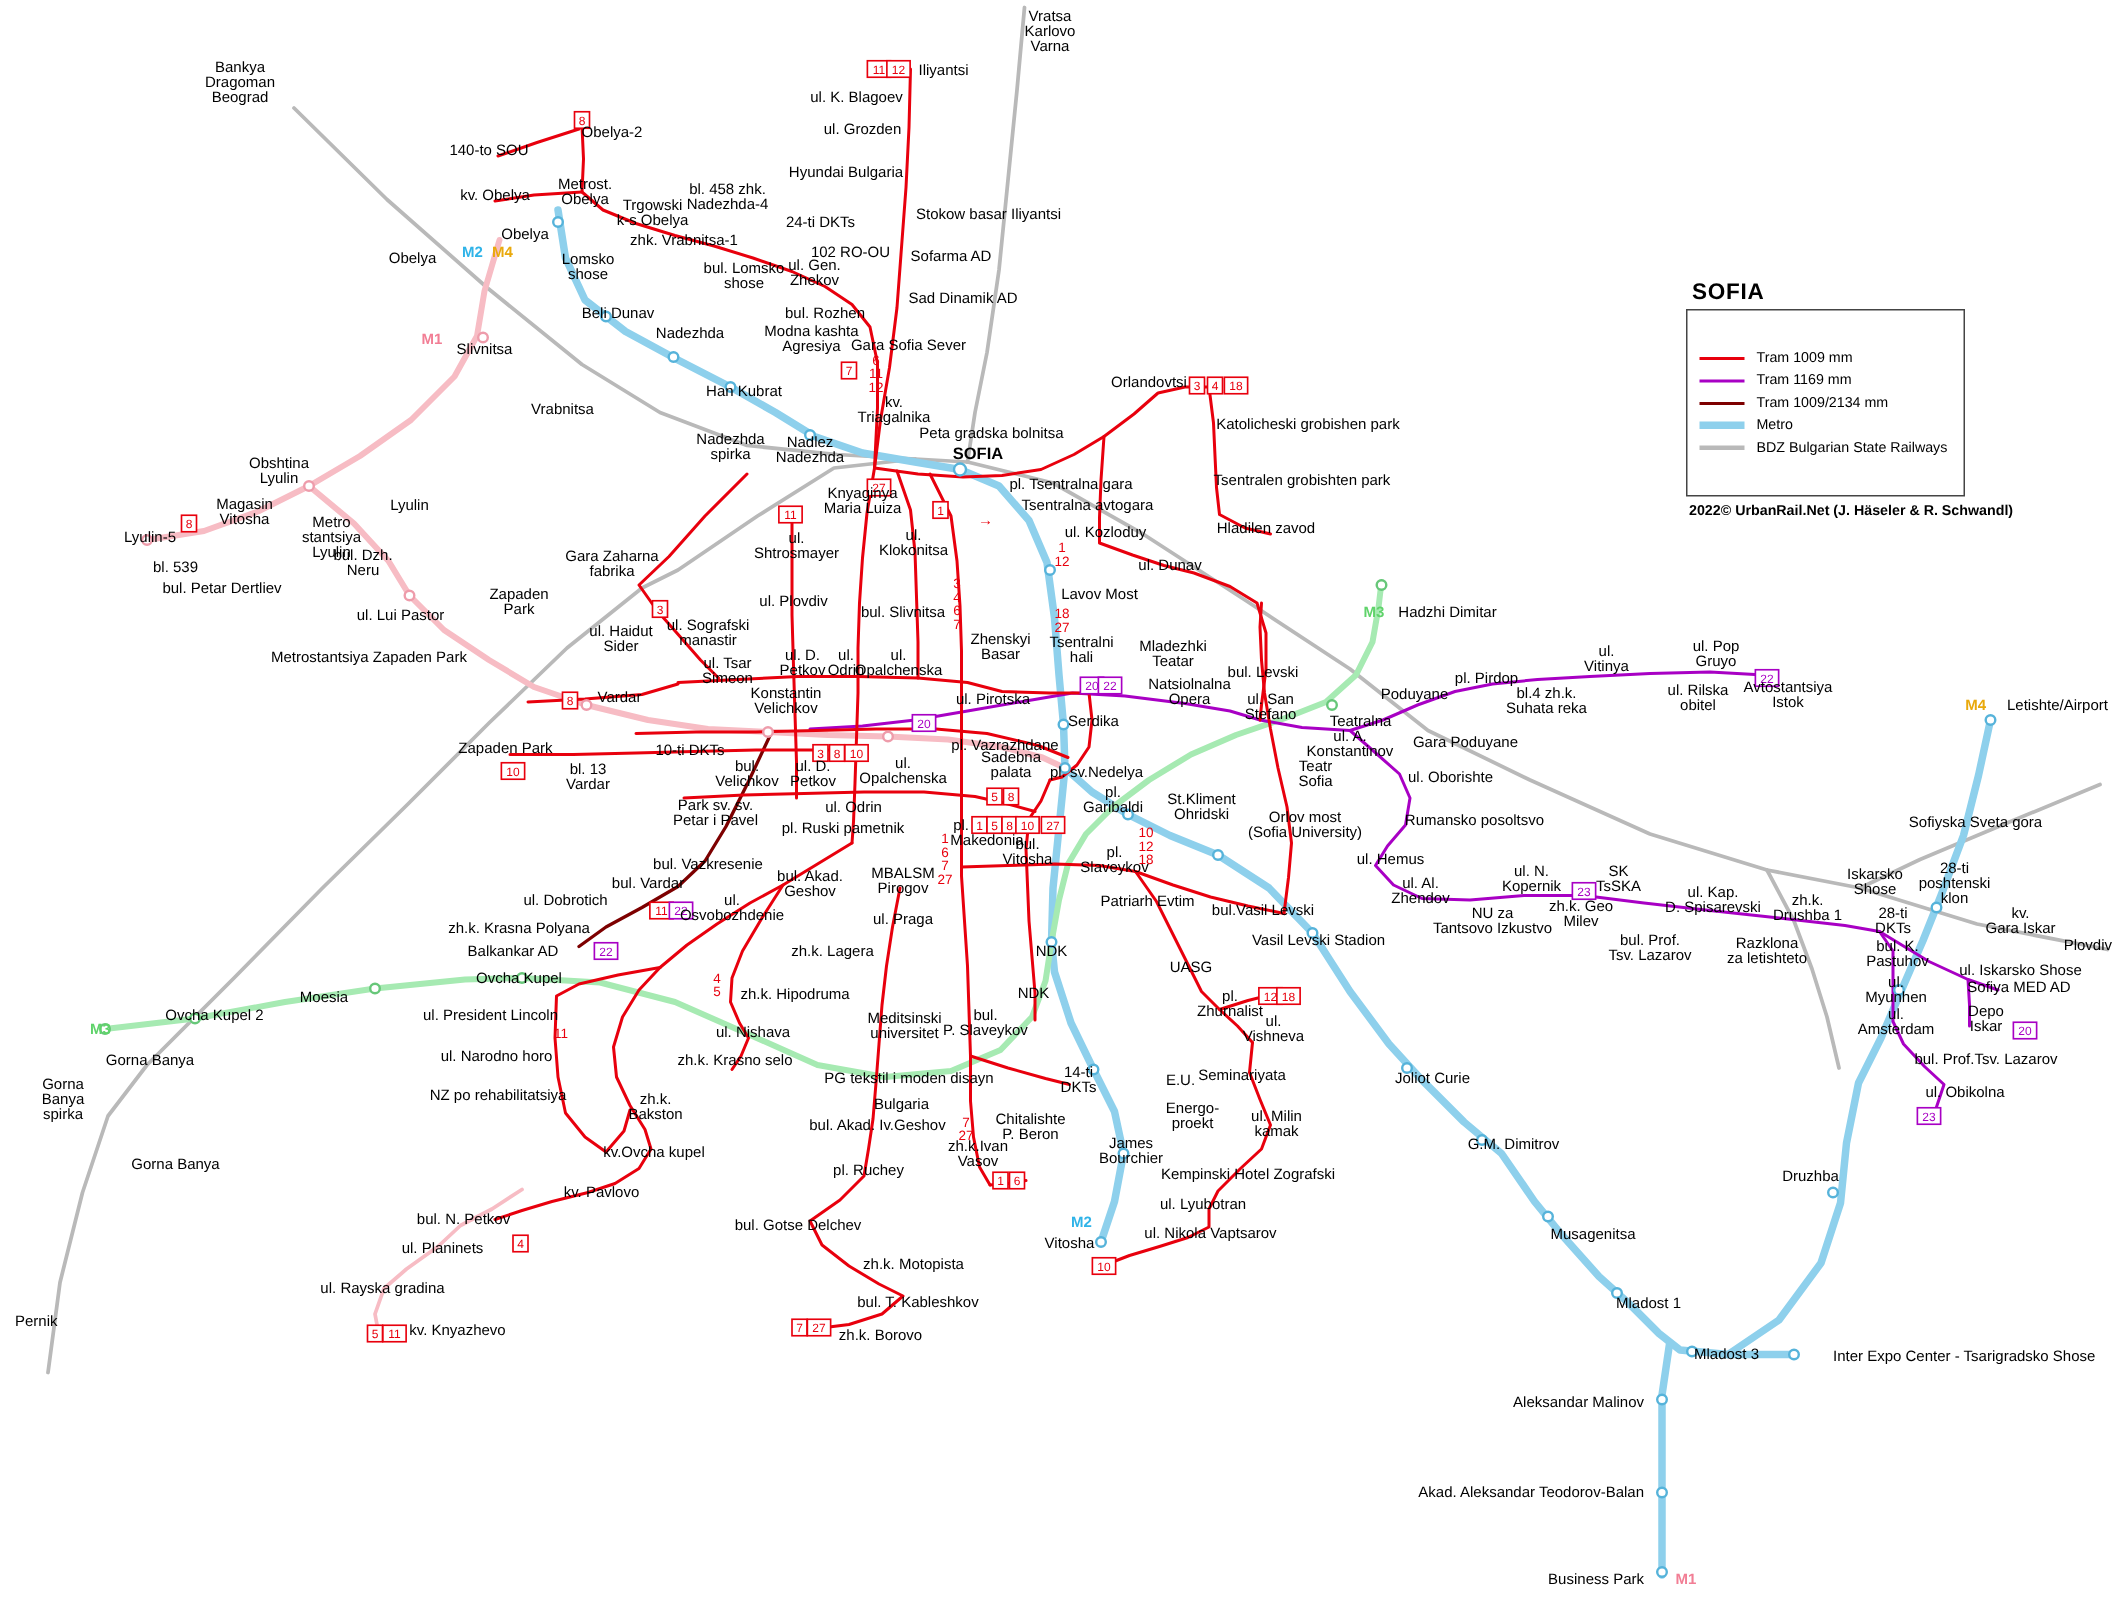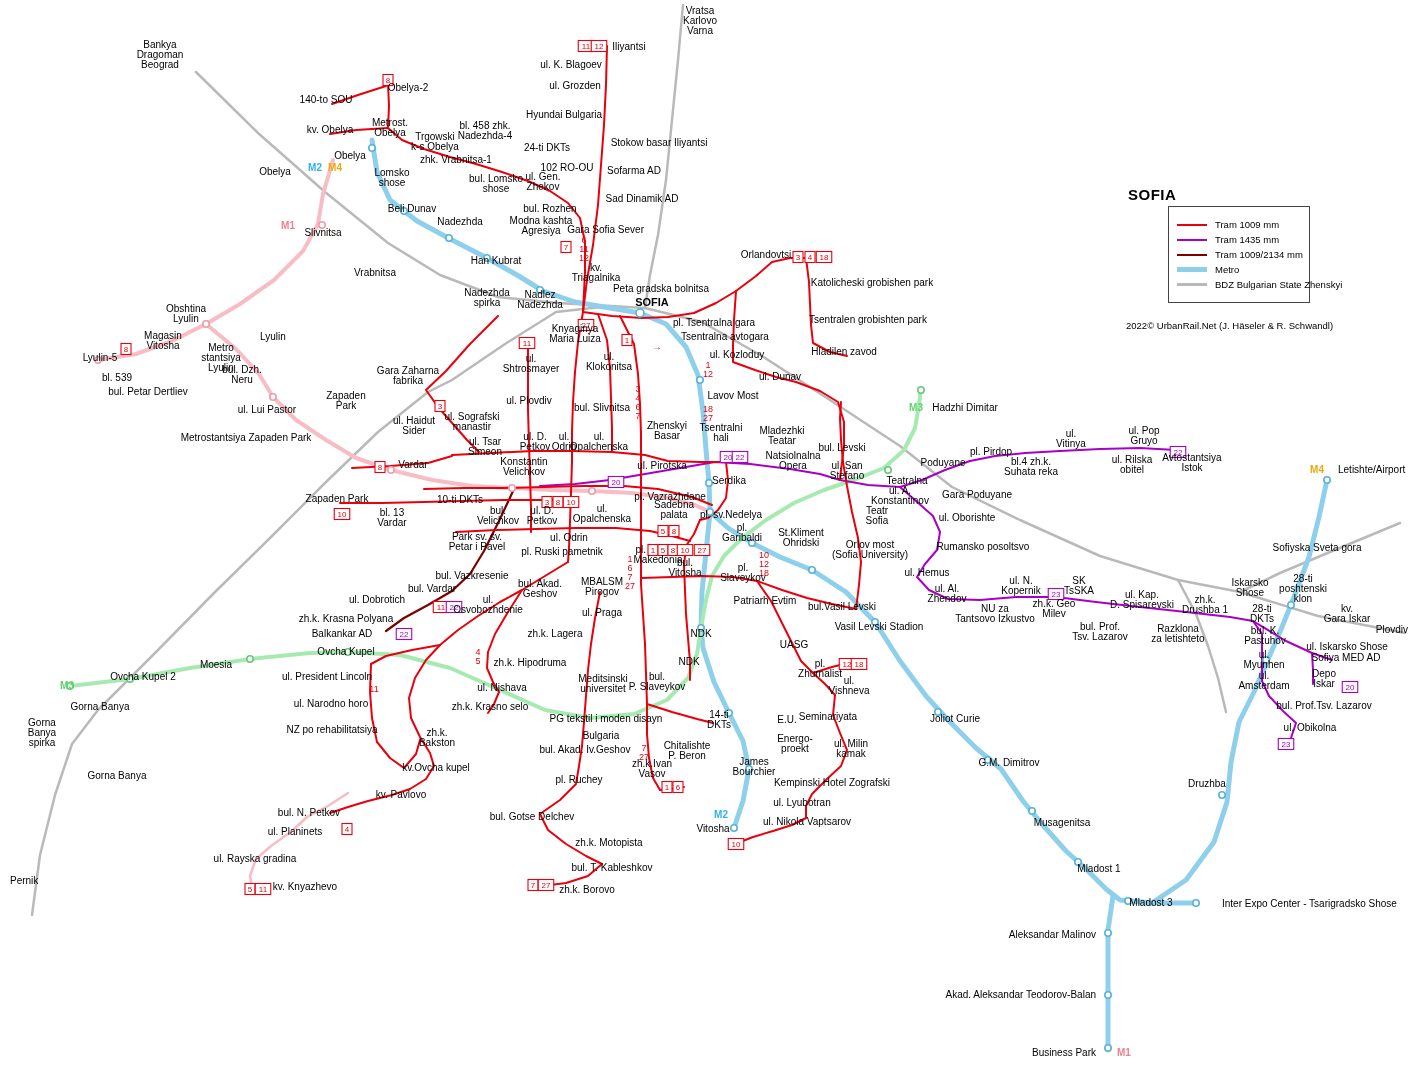--- a/index.html
+++ b/index.html
@@ -1,25 +1,25 @@
 <!DOCTYPE html>
 <html><head>
 <meta charset="utf-8">
 <style>
   html,body{margin:0;padding:0;background:#fff;}
   .map{position:relative;width:1413px;height:1069px;background:#ffffff;
        font-family:"Liberation Sans",sans-serif;overflow:hidden;}
   .map svg{position:absolute;left:0;top:0;font-family:"Liberation Sans",sans-serif;}
   .legend{position:absolute;left:1124px;top:186px;width:186px;}
   .legend-title{font-weight:bold;font-size:15px;letter-spacing:.5px;margin:0 0 3px 4px;color:#000;}
-  .legend-box{border:1px solid #444;background:#fff;padding:8px 8px;margin-left:44px;}
+  .legend-box{border:1px solid #444;background:#fff;padding:22px 8px;}
   .legend-row{display:flex;align-items:center;margin:4px 0;}
   .legend-swatch{width:30px;margin-right:8px;flex:none;}
   .legend-label{font-size:9.5px;color:#000;white-space:nowrap;}
-  .legend-copy{font-size:9.5px;color:#000;margin-top:17px;margin-left:2px;white-space:nowrap;}
+  .legend-copy{font-size:9.5px;color:#000;margin-top:4px;margin-left:2px;white-space:nowrap;font-weight:bold;}
 </style>
 </head>
 <body>
 
 <div class="map">
   <svg id="map-svg" width="1413" height="1069" viewBox="0 0 1413 1069">
       <polyline points="683,5 678,60 672,120 666,180 658,235 650,275 645,308" fill="none" stroke="#b9b9b9" stroke-width="2.5" stroke-linejoin="round" stroke-linecap="round"></polyline>
       <polyline points="196,72 258,133 325,192 388,243 440,275 498,297 558,303 645,308" fill="none" stroke="#b9b9b9" stroke-width="2.5" stroke-linejoin="round" stroke-linecap="round"></polyline>
       <polyline points="645,308 702,322 762,356 830,400 900,446 952,487 1020,520 1100,556 1178,580 1240,592 1318,616 1405,633" fill="none" stroke="#b9b9b9" stroke-width="2.5" stroke-linejoin="round" stroke-linecap="round"></polyline>
       <polyline points="1240,592 1280,573 1330,552 1400,523" fill="none" stroke="#b9b9b9" stroke-width="2.5" stroke-linejoin="round" stroke-linecap="round"></polyline>
@@ -428,30 +428,30 @@
 
   <div class="legend">
     <div class="legend-title">SOFIA</div>
     <div class="legend-box" id="legend-items">
         <div class="legend-row">
           <div class="legend-swatch" style="height: 2px; background: rgb(232, 0, 13);"></div>
           <span class="legend-label">Tram  1009 mm</span>
         </div>
         <div class="legend-row">
           <div class="legend-swatch" style="height: 2px; background: rgb(168, 0, 196);"></div>
-          <span class="legend-label">Tram  1435 mm</span>
+          <span class="legend-label">Tram  1169 mm</span>
         </div>
         <div class="legend-row">
           <div class="legend-swatch" style="height: 2px; background: rgb(125, 0, 0);"></div>
           <span class="legend-label">Tram  1009/2134 mm</span>
         </div>
         <div class="legend-row">
           <div class="legend-swatch" style="height: 5px; background: rgb(142, 208, 236);"></div>
           <span class="legend-label">Metro</span>
         </div>
         <div class="legend-row">
           <div class="legend-swatch" style="height: 3px; background: rgb(185, 185, 185);"></div>
-          <span class="legend-label">BDZ Bulgarian State Zhenskyi</span>
+          <span class="legend-label">BDZ Bulgarian State Railways</span>
         </div>
       </div>
     <div class="legend-copy">2022© UrbanRail.Net (J. Häseler &amp; R. Schwandl)</div>
   </div>
 </div>
 
 </body></html>

